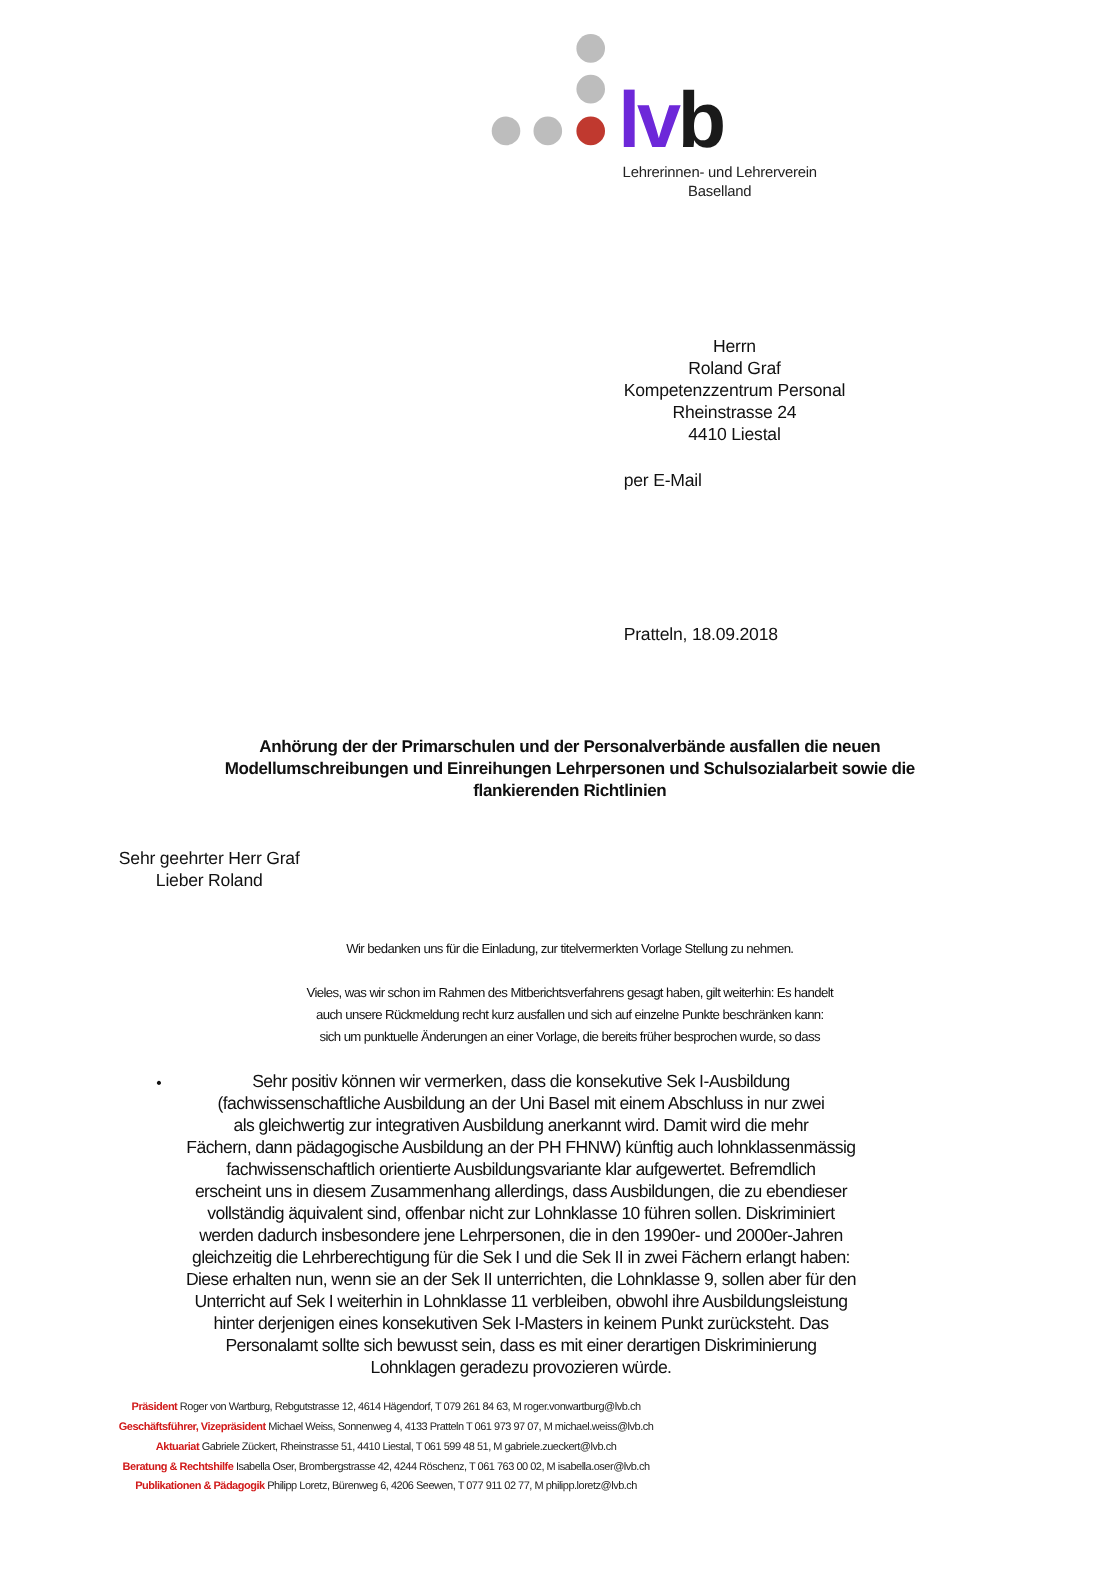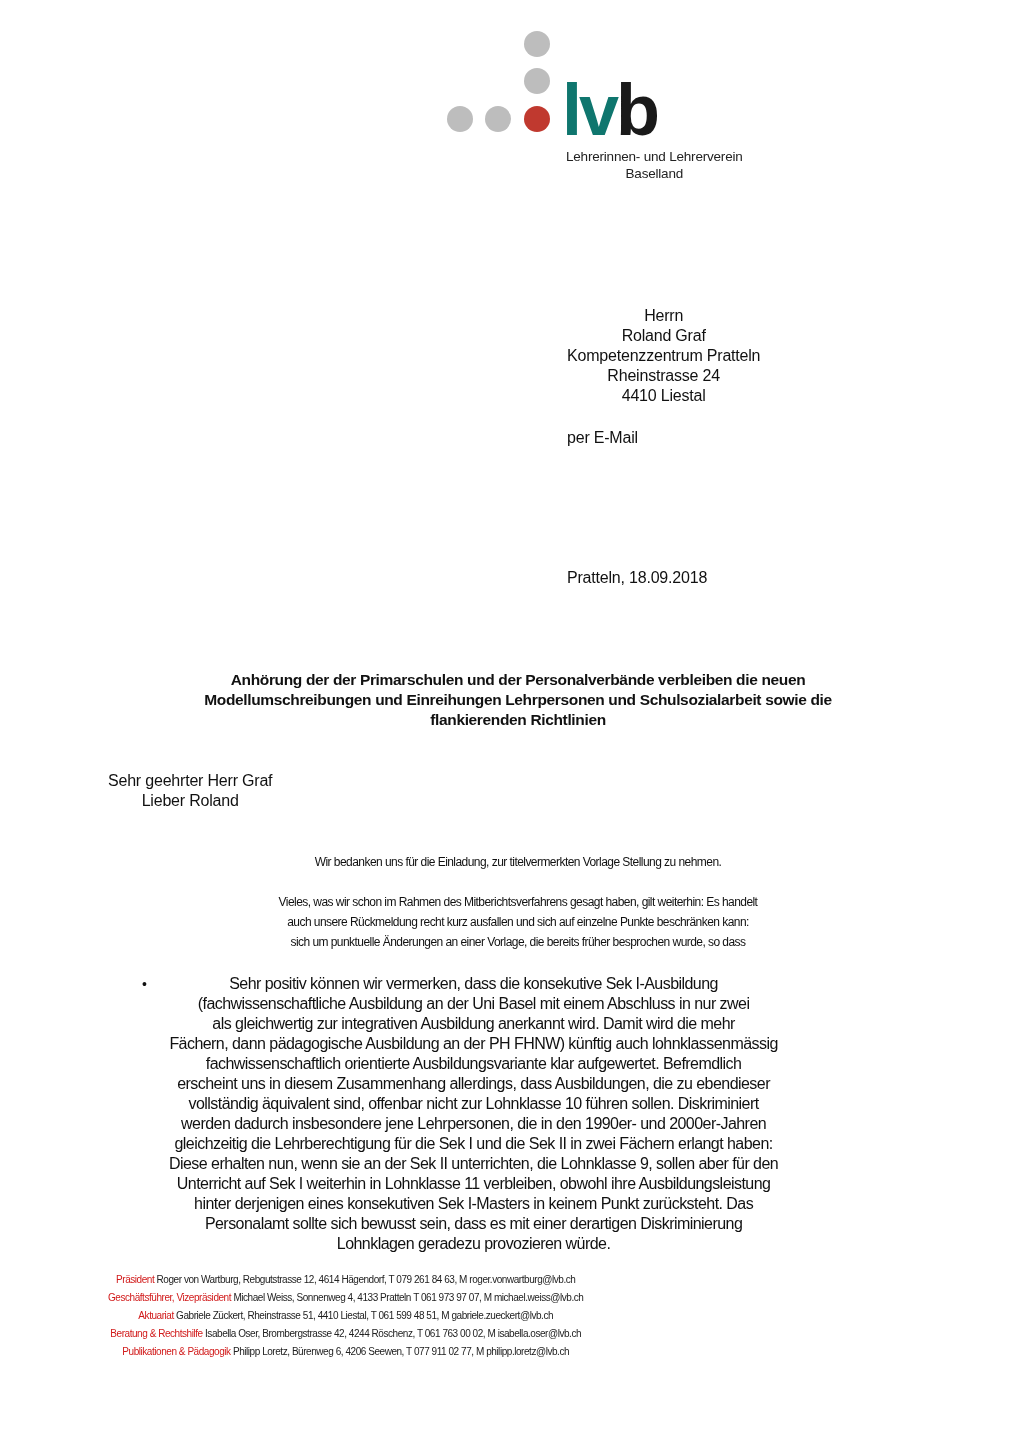--- a/index.html
+++ b/index.html
@@ -4,71 +4,71 @@
 <style>
   html, body { margin: 0; padding: 0; background: #ffffff; }
   body { width: 1012px; height: 1432px; position: relative; overflow: hidden;
          font-family: "Liberation Sans", "DejaVu Sans", sans-serif; color: #111; }
   .abs { position: absolute; text-align: center; }
   
   .dot { position: absolute; width: 26px; height: 26px; border-radius: 50%; background: #bdbdbd; }
   .dot.red { background: #c0392f; }
   .logo-word { position: absolute; left: 562px; top: 74px; font-family: "Liberation Sans", sans-serif;
                font-weight: bold; font-size: 72px; line-height: 72px; letter-spacing: -3px; }
-  .logo-word .r { color: #0f766e; }
+  .logo-word .r { color: #6d28d9; }
   .logo-word .k { color: #1a1a1a; }
   .org { left: 566px; top: 148px; font-size: 13.5px; line-height: 17px; color: #222; letter-spacing: -0.2px; }
   .addr { left: 567px; top: 306px; font-size: 16px; line-height: 20px; letter-spacing: -0.2px; }
   .addr div { height: 20px; white-space: nowrap; }
   .email-line { left: 567px; top: 428px; font-size: 16px; line-height: 20px; letter-spacing: -0.2px; }
   .date { left: 567px; top: 568px; font-size: 16px; line-height: 20px; letter-spacing: -0.2px; }
   .subject { left: 108px; top: 670px; width: 820px; font-weight: bold; font-size: 15.5px; line-height: 20px; letter-spacing: -0.35px; }
   .subject div { white-space: nowrap; }
   .salut { left: 108px; top: 771px; font-size: 16px; line-height: 20px; letter-spacing: -0.2px; }
   .para { left: 108px; width: 820px; font-size: 12px; line-height: 20px; letter-spacing: -0.55px; }
   .para div { white-space: nowrap; }
   .p1 { top: 852px; }
   .p2 { top: 892px; }
   .bullet { left: 108px; top: 974px; width: 820px; font-size: 16px; line-height: 20px; letter-spacing: -0.55px; }
   .bullet .mark { position: absolute; left: 34px; top: 0; font-size: 14px; }
   .bullet .text { position: absolute; left: 61px; top: 0; }
   .bullet .text div { white-space: nowrap; }
   .footer { left: 108px; top: 1271px; font-size: 10px; line-height: 18px; letter-spacing: -0.45px; color: #222; }
   .footer div { white-space: nowrap; height: 18px; }
-  .footer .role { color: #d11a1a; font-weight: normal; }
+  .footer .role { color: #d11a1a; font-weight: bold; }
 </style>
 </head>
 <body>
 
 <div>
   <span class="dot" style="left:524px; top:31px;"></span>
   <span class="dot" style="left:524px; top:68px;"></span>
   <span class="dot" style="left:447px; top:106px;"></span>
   <span class="dot" style="left:485px; top:106px;"></span>
   <span class="dot red" style="left:524px; top:106px;"></span>
   <div class="logo-word"><span class="r">lv</span><span class="k">b</span></div>
   <div class="abs org">
     <div>Lehrerinnen- und Lehrerverein</div>
     <div>Baselland</div>
   </div>
 </div>
 
 <div class="abs addr">
   <div>Herrn</div>
   <div>Roland Graf</div>
-  <div>Kompetenzzentrum Pratteln</div>
+  <div>Kompetenzzentrum Personal</div>
   <div>Rheinstrasse 24</div>
   <div>4410 Liestal</div>
 </div>
 <div class="abs email-line">per E-Mail</div>
 
 <div class="abs date">Pratteln, 18.09.2018</div>
 
 <div class="abs subject">
-  <div>Anhörung der der Primarschulen und der Personalverbände verbleiben die neuen</div>
+  <div>Anhörung der der Primarschulen und der Personalverbände ausfallen die neuen</div>
   <div>Modellumschreibungen und Einreihungen Lehrpersonen und Schulsozialarbeit sowie die</div>
   <div>flankierenden Richtlinien</div>
 </div>
 
 <div class="abs salut">
   <div>Sehr geehrter Herr Graf</div>
   <div>Lieber Roland</div>
 </div>
 
 <div class="abs para p1">

